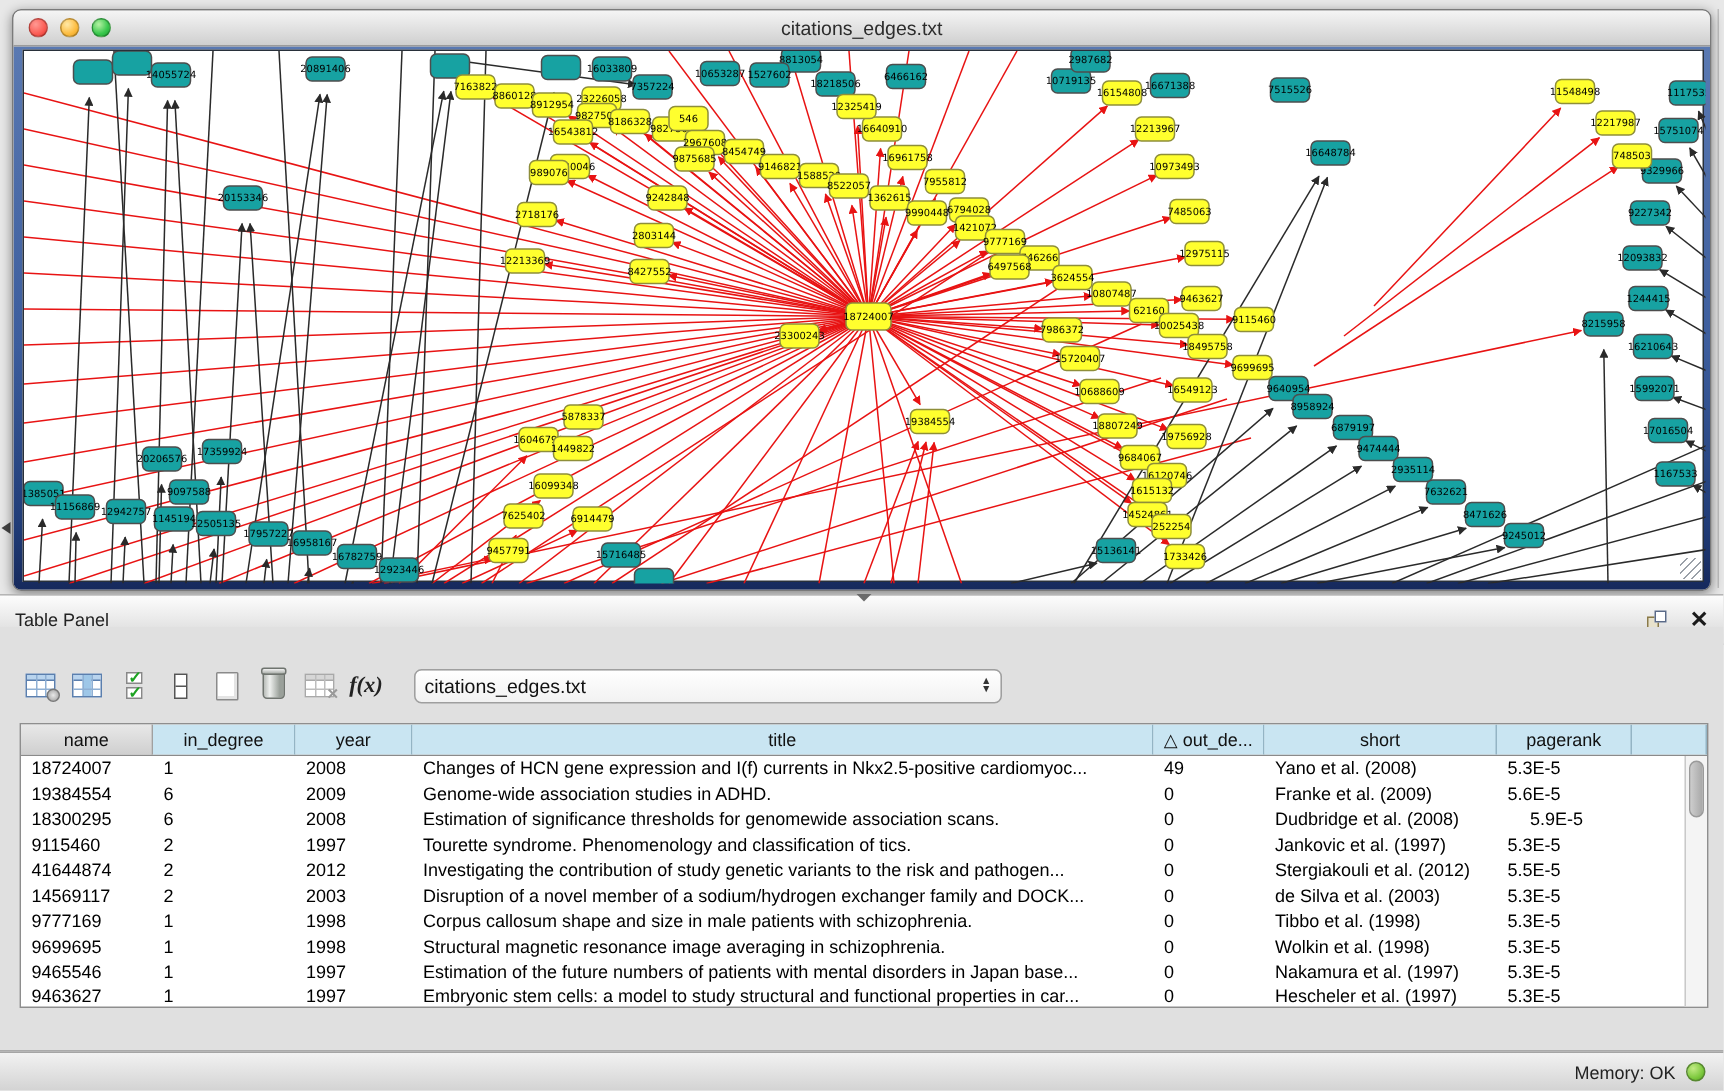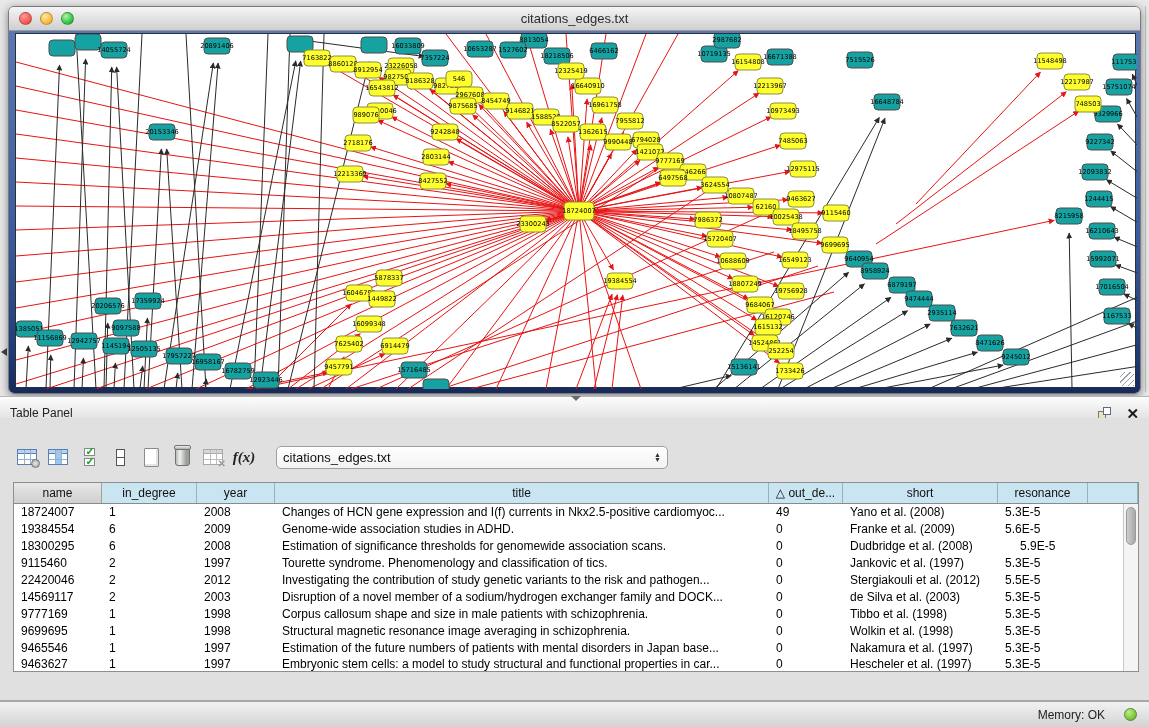--- a/index.html
+++ b/index.html
@@ -74,21 +74,21 @@
     border:1px solid #8d8d8d; border-radius:5px; overflow:hidden; background:#fff; box-shadow:0 1px 1px rgba(0,0,0,.15); }
   .seg-btn { padding:0 14px; font-size:13px; color:#111; display:flex; align-items:center; cursor:pointer;
     border-right:1px solid #b5b5b5; background:linear-gradient(#fff,#f3f3f3); }
   .seg-btn:last-child { border-right:none; }
   .seg-btn.sel { background:linear-gradient(#8f8f8f,#6e6e6e); color:#f5f5f5; }
 
   
   .statusbar { position:absolute; left:0; top:701px; width:1149px; height:26px;
     background:linear-gradient(#f2f2f2,#d3d3d3); border-top:1px solid #a5a5a5;
     display:flex; align-items:center; justify-content:flex-end; padding:0 12px; }
-  .mem-label { font-size:12px; color:#222; margin-right:19px; }
+  .mem-label { font-size:12px; color:#222; margin-right:7px; }
   .mem-dot { width:13px; height:13px; border-radius:50%; border:1px solid #57882f;
     background:radial-gradient(circle at 35% 30%, #c2eb84,#7ec93f 60%,#53a41f); }
 
   
   .mini-table { width:20px; height:16px; border:1px solid #5b7fae; background:#fff; position:relative; }
   .mini-table .hd { position:absolute; left:0; top:0; right:0; height:4px; background:#b9d4ee; border-bottom:1px solid #5b7fae; }
   .mini-table .v1 { position:absolute; left:6px; top:0; bottom:0; width:1px; background:#8fb0d4; }
   .mini-table .v2 { position:absolute; left:12px; top:0; bottom:0; width:1px; background:#8fb0d4; }
   .mini-table .h1 { position:absolute; left:0; right:0; top:9px; height:1px; background:#8fb0d4; }
   .mini-table .gear { position:absolute; right:-4px; bottom:-4px; width:9px; height:9px; border-radius:50%;
@@ -871,21 +871,21 @@
   </div>
 
   <div class="data-table">
     <div class="thead">
         <div class="th gray" style="width: 88px;">name</div>
         <div class="th" style="width: 95px;">in_degree</div>
         <div class="th" style="width: 78px;">year</div>
         <div class="th" style="width: 494px;">title</div>
         <div class="th" style="width: 74px;">△ out_de...</div>
         <div class="th" style="width: 155px;">short</div>
-        <div class="th" style="width: 90px;">resonance</div>
+        <div class="th" style="width: 90px;">pagerank</div>
         <div class="th" style="flex: 1 1 0%;"></div>
       </div>
     <div class="tbody">
         <div class="tr">
           <div class="td" style="width: 88px;">18724007</div>
           <div class="td" style="width: 95px;">1</div>
           <div class="td" style="width: 78px;">2008</div>
           <div class="td" style="width: 494px;">Changes of HCN gene expression and I(f) currents in Nkx2.5-positive cardiomyoc...</div>
           <div class="td" style="width: 74px;">49</div>
           <div class="td" style="width: 155px;">Yano et al. (2008)</div>
@@ -912,21 +912,21 @@
         <div class="tr">
           <div class="td" style="width: 88px;">9115460</div>
           <div class="td" style="width: 95px;">2</div>
           <div class="td" style="width: 78px;">1997</div>
           <div class="td" style="width: 494px;">Tourette syndrome. Phenomenology and classification of tics.</div>
           <div class="td" style="width: 74px;">0</div>
           <div class="td" style="width: 155px;">Jankovic et al. (1997)</div>
           <div class="td" style="width: 90px;">5.3E-5</div>
         </div>
         <div class="tr">
-          <div class="td" style="width: 88px;">22420046</div>
+          <div class="td" style="width: 88px;">41644874</div>
           <div class="td" style="width: 95px;">2</div>
           <div class="td" style="width: 78px;">2012</div>
           <div class="td" style="width: 494px;">Investigating the contribution of study genetic variants to the risk and pathogen...</div>
           <div class="td" style="width: 74px;">0</div>
           <div class="td" style="width: 155px;">Stergiakouli et al. (2012)</div>
           <div class="td" style="width: 90px;">5.5E-5</div>
         </div>
         <div class="tr">
           <div class="td" style="width: 88px;">14569117</div>
           <div class="td" style="width: 95px;">2</div>

